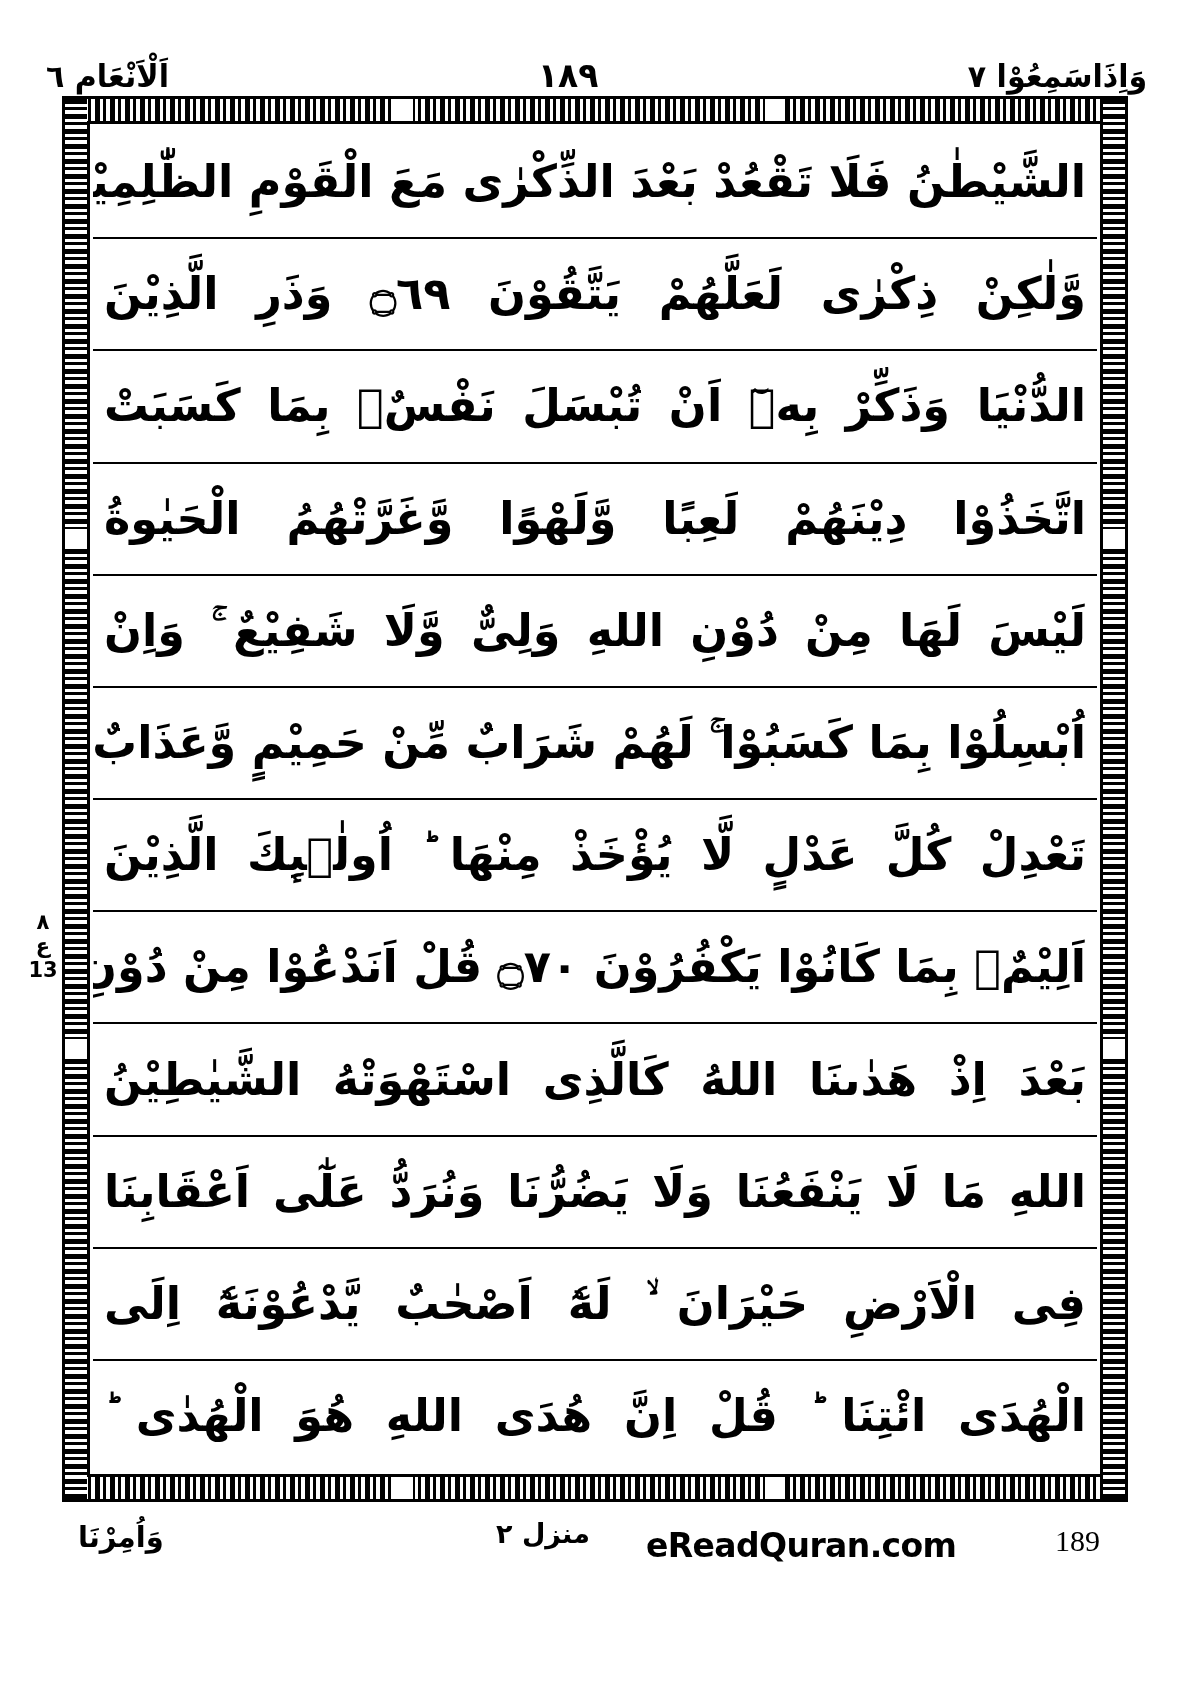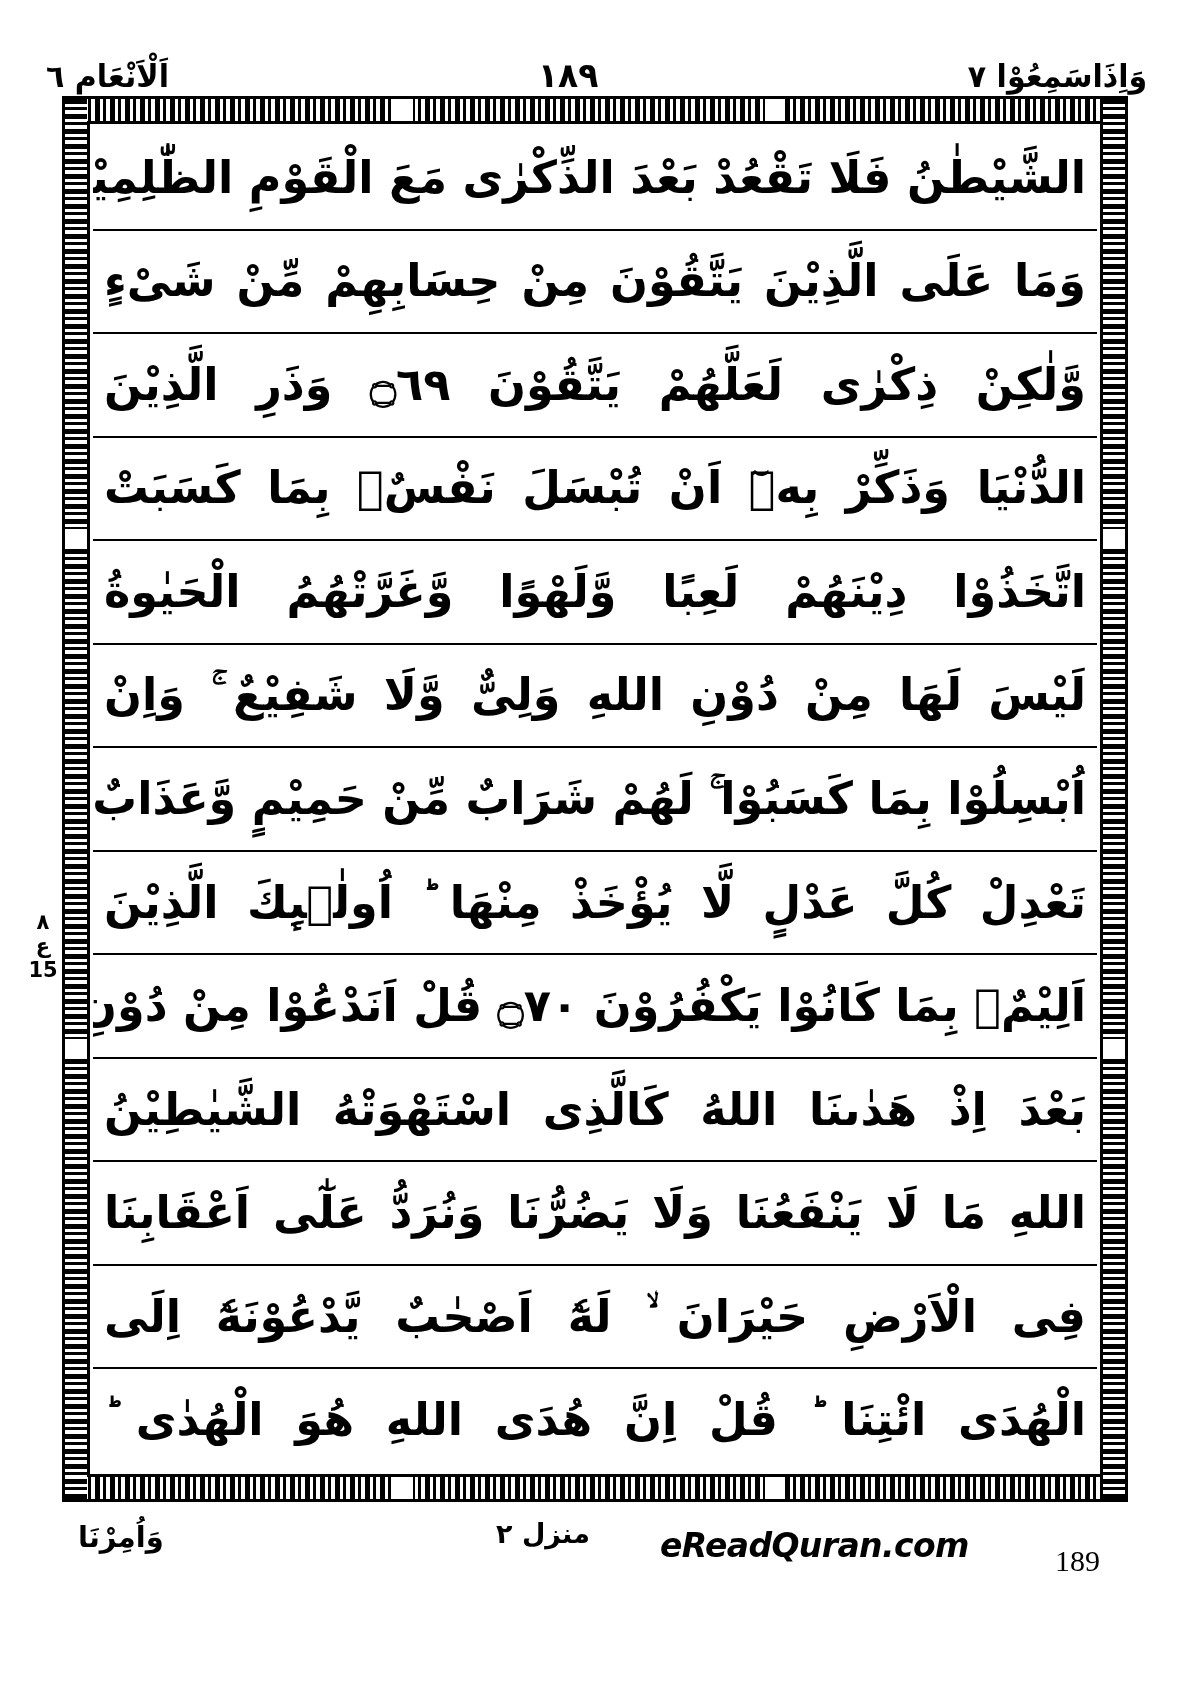--- a/index.html
+++ b/index.html
@@ -170,54 +170,53 @@
     top: 6px;
     direction: rtl;
     font-family: "DejaVu Sans", sans-serif;
     font-size: 27px;
     font-weight: 700;
     white-space: nowrap;
     text-align: right;
   }
   .foot-site {
     position: absolute;
-    left: 660px;
+    left: 646px;
     top: 14px;
     font-family: "DejaVu Sans", "Liberation Sans", sans-serif;
     font-size: 33px;
     font-weight: 700;
     letter-spacing: -0.6px;
     white-space: nowrap;
-    font-style: italic;
   }
   .foot-pageno {
     position: absolute;
     left: 1055px;
-    top: 32px;
+    top: 12px;
     font-family: "Liberation Serif", serif;
     font-size: 30px;
     font-weight: 400;
     white-space: nowrap;
   }
 </style>
 </head>
 <body>
 
 <div class="page">
 
   <div class="header">
     <div class="hdr-text hdr-juz">وَاِذَاسَمِعُوْا ٧</div>
     <div class="hdr-text hdr-page">١٨٩</div>
     <div class="hdr-text hdr-sura">اَلْاَنْعَام ٦</div>
   </div>
 
   <div class="side-marker">
     <div>٨</div>
     <div>ع</div>
-    <div>15</div>
+    <div>13</div>
   </div>
 
   <div class="frame-outer">
 
     <div class="orn orn-top">
       <div class="orn-gap-h" style="left:330px"></div>
       <div class="orn-gap-h" style="left:700px"></div>
     </div>
     <div class="orn orn-bottom">
       <div class="orn-gap-h" style="left:330px"></div>
@@ -230,23 +229,20 @@
     <div class="orn orn-right">
       <div class="orn-gap-v" style="top:430px"></div>
       <div class="orn-gap-v" style="top:940px"></div>
     </div>
 
     <div class="frame-inner">
       <div class="lines">
 
         <div class="ayah-line">
           <div class="ayah-text">الشَّيْطٰنُ فَلَا تَقْعُدْ بَعْدَ الذِّكْرٰى مَعَ الْقَوْمِ الظّٰلِمِيْنَ ۝٦٨</div>
-        </div>
-        <div class="ayah-line">
-          <div class="ayah-text">وَمَا عَلَى الَّذِيْنَ يَتَّقُوْنَ مِنْ حِسَابِهِمْ مِّنْ شَىْءٍ</div>
         </div>
         <div class="ayah-line">
           <div class="ayah-text">وَّلٰكِنْ ذِكْرٰى لَعَلَّهُمْ يَتَّقُوْنَ ۝٦٩ وَذَرِ الَّذِيْنَ</div>
         </div>
         <div class="ayah-line">
           <div class="ayah-text">الدُّنْيَا وَذَكِّرْ بِهٖٓ اَنْ تُبْسَلَ نَفْسٌۢ بِمَا كَسَبَتْ</div>
         </div>
         <div class="ayah-line">
           <div class="ayah-text">اتَّخَذُوْا دِيْنَهُمْ لَعِبًا وَّلَهْوًا وَّغَرَّتْهُمُ الْحَيٰوةُ</div>
         </div>

